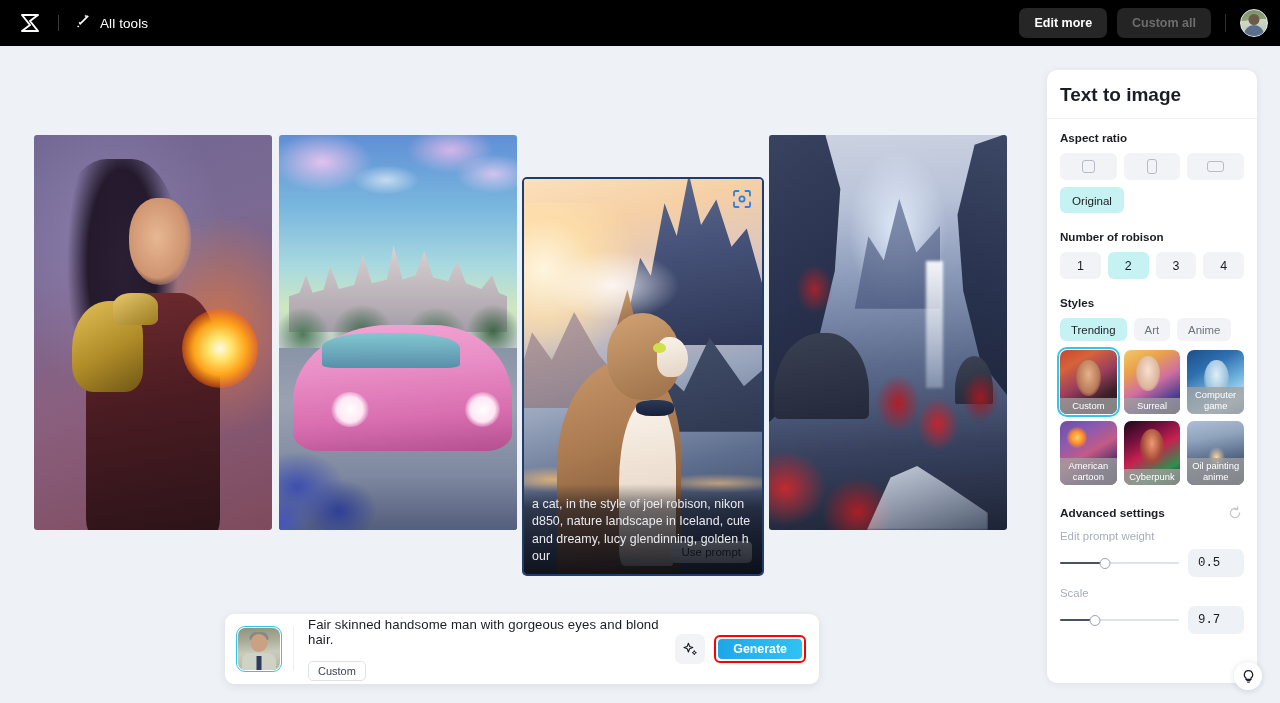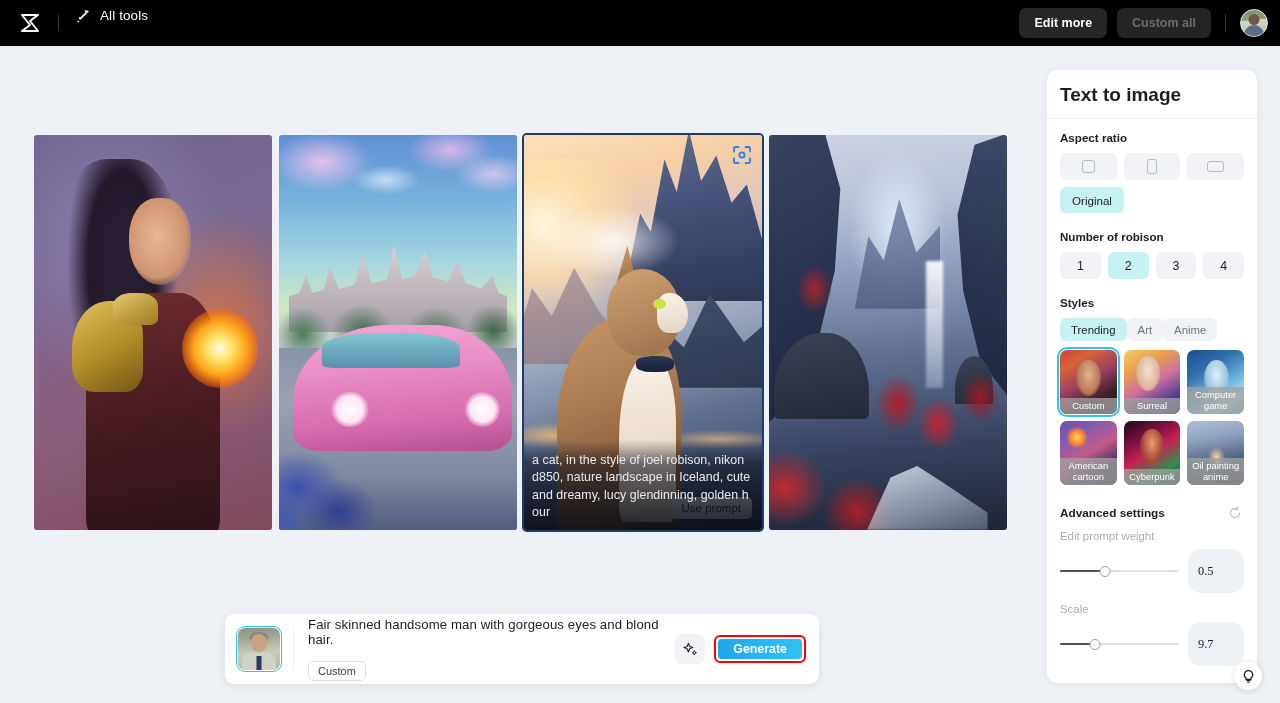--- a/index.html
+++ b/index.html
@@ -11,21 +11,21 @@
   }
   .app { position: relative; width: 1280px; height: 703px; background: #eef1f5; }
 
   
   .topbar {
     position: absolute; top: 0; left: 0; width: 1280px; height: 46px;
     background: #000; display: flex; align-items: center; padding: 0 12px;
   }
   .logo-btn { width: 36px; height: 36px; display: flex; align-items: center; justify-content: center; }
   .topbar-div { width: 1px; height: 16px; background: #3a3a3a; margin: 0 10px; }
-  .alltools { display: flex; align-items: flex-start; gap: 9px; height: 30px; padding: 0 6px; cursor: pointer; }
+  .alltools { display: flex; align-items: center; gap: 9px; height: 30px; padding: 0 6px; cursor: pointer; }
   .alltools-label { color: #fff; font-size: 13.5px; letter-spacing: .1px; }
   .topbar-right { margin-left: auto; display: flex; align-items: center; gap: 10px; }
   .btn-edit-more {
     height: 30px; padding: 0 15px; border-radius: 7px; background: #262626;
     color: #fff; font-size: 12.5px; font-weight: bold; display: flex; align-items: center;
     border: none; cursor: pointer; font-family: inherit;
   }
   .btn-export-all {
     height: 30px; padding: 0 15px; border-radius: 7px; background: #242424;
     color: #6d6d6d; font-size: 12.5px; font-weight: bold; display: flex; align-items: center;
@@ -46,21 +46,21 @@
     width: 20px; height: 11px; border-radius: 10px 10px 0 0; background: #5b6f8c;
   }
 
   
   .canvas { position: absolute; top: 46px; left: 0; width: 1047px; height: 657px; }
   .strip { position: absolute; top: 89px; left: 34px; display: flex; gap: 7px; }
   .card {
     position: relative; width: 238px; height: 395px; border-radius: 3px; overflow: hidden;
     cursor: pointer; flex: 0 0 auto;
   }
-  .card.selected { box-shadow: 0 0 0 2px #1e3d6b; }
+  .card.selected { box-shadow: 0 0 0 2px #1e3d6b; margin-top: 44px; }
 
   
   .img1 { position: absolute; inset: 0; background:
       radial-gradient(ellipse 60% 45% at 78% 48%, rgba(255,130,40,.55), rgba(255,130,40,0) 62%),
       radial-gradient(ellipse 70% 55% at 30% 25%, rgba(150,140,190,.55), rgba(90,80,130,0) 70%),
       linear-gradient(160deg,#6f6590 0%,#7a6a93 30%,#8a5f7e 60%,#7e4a5c 100%); }
   .i1-hair { position: absolute; left: 3%; top: 6%; width: 62%; height: 88%;
       background: radial-gradient(ellipse 52% 60% at 55% 30%, #2a1f33 0%, #241a2c 45%, rgba(36,26,44,0) 72%);
       border-radius: 48% 42% 40% 60%; }
   .i1-face { position: absolute; left: 40%; top: 16%; width: 26%; height: 22%;
@@ -226,21 +226,21 @@
   }
 
   .num-row { display: flex; gap: 7px; }
   .num-btn {
     flex: 1; height: 27px; background: #f1f3f6; border-radius: 6px; border: none;
     font-size: 12.4px; color: #1a1d23; cursor: pointer; font-family: inherit;
     display: flex; align-items: center; justify-content: center;
   }
   .num-btn.active { background: #c7f2f4; }
 
-  .style-tabs { display: flex; margin-bottom: 9px; }
+  .style-tabs { display: flex; gap: 7px; margin-bottom: 9px; }
   .style-tab {
     height: 23px; padding: 0 11px; border-radius: 6px; background: #f1f3f6;
     font-size: 11.4px; color: #6d747f; border: none; cursor: pointer; font-family: inherit;
     display: flex; align-items: center;
   }
   .style-tab.active { background: #c7f2f4; color: #1a1d23; }
 
   .style-grid { display: grid; grid-template-columns: repeat(3,1fr); gap: 7px; }
   .style-card {
     position: relative; height: 64px; border-radius: 7px; overflow: hidden; cursor: pointer;
@@ -277,23 +277,23 @@
   .slider-label { font-size: 11.4px; color: #a7aeb8; margin-bottom: 7px; }
   .slider-row { display: flex; align-items: center; gap: 9px; margin-bottom: 10px; }
   .slider { position: relative; flex: 1; height: 14px; display: flex; align-items: center; cursor: pointer; }
   .slider-track { position: absolute; left: 0; right: 0; height: 2px; background: #dfe3e9; border-radius: 2px; }
   .slider-fill { position: absolute; left: 0; height: 2px; background: #4a5160; border-radius: 2px; }
   .slider-thumb {
     position: absolute; width: 11px; height: 11px; border-radius: 50%;
     background: #fff; border: 1.6px solid #9aa2ae; transform: translateX(-50%);
   }
   .slider-value {
-    width: 56px; height: 44px; background: #eef1f5; border-radius: 13px;
+    width: 56px; height: 28px; background: #eef1f5; border-radius: 7px;
     display: flex; align-items: center; padding-left: 10px;
-    font-size: 12.4px; color: #1a1d23; border: none; font-family: Liberation Serif, serif;
+    font-size: 12.4px; color: #1a1d23; border: none; font-family: Liberation Mono, monospace;
   }
 
   
   .promptbar {
     position: absolute; left: 225px; top: 614px; width: 594px; height: 70px;
     background: #fff; border-radius: 9px; box-shadow: 0 2px 10px rgba(20,30,60,.09);
     display: flex; align-items: center; padding: 0 13px;
   }
   .pb-avatar {
     width: 42px; height: 42px; border-radius: 7px; overflow: hidden; position: relative;

